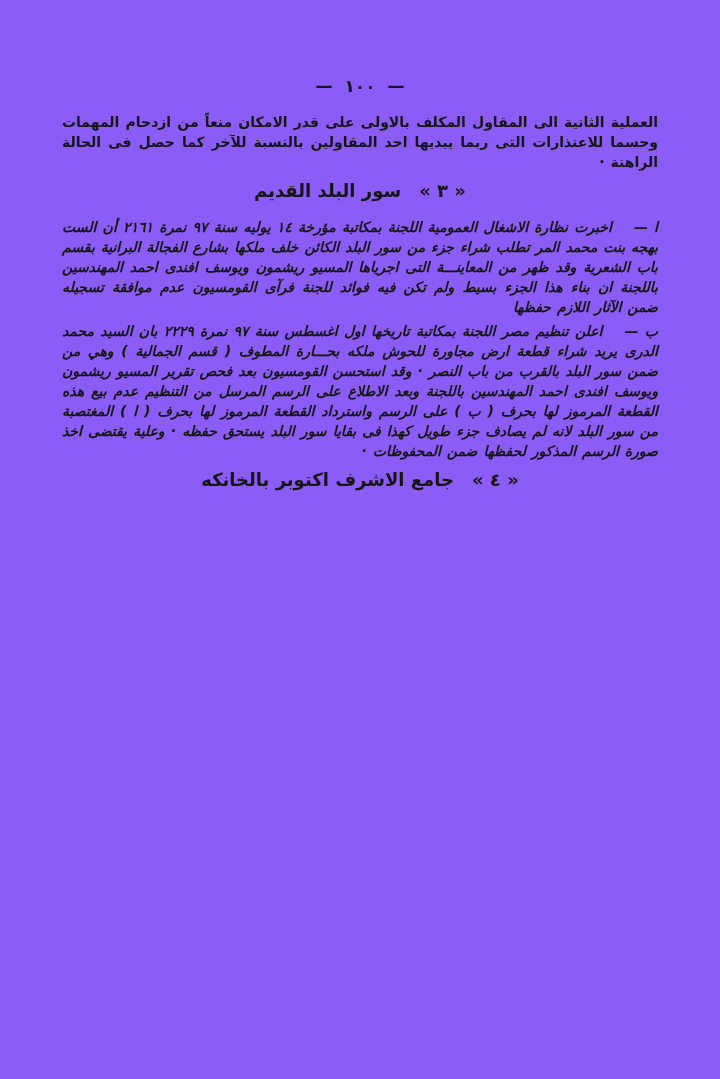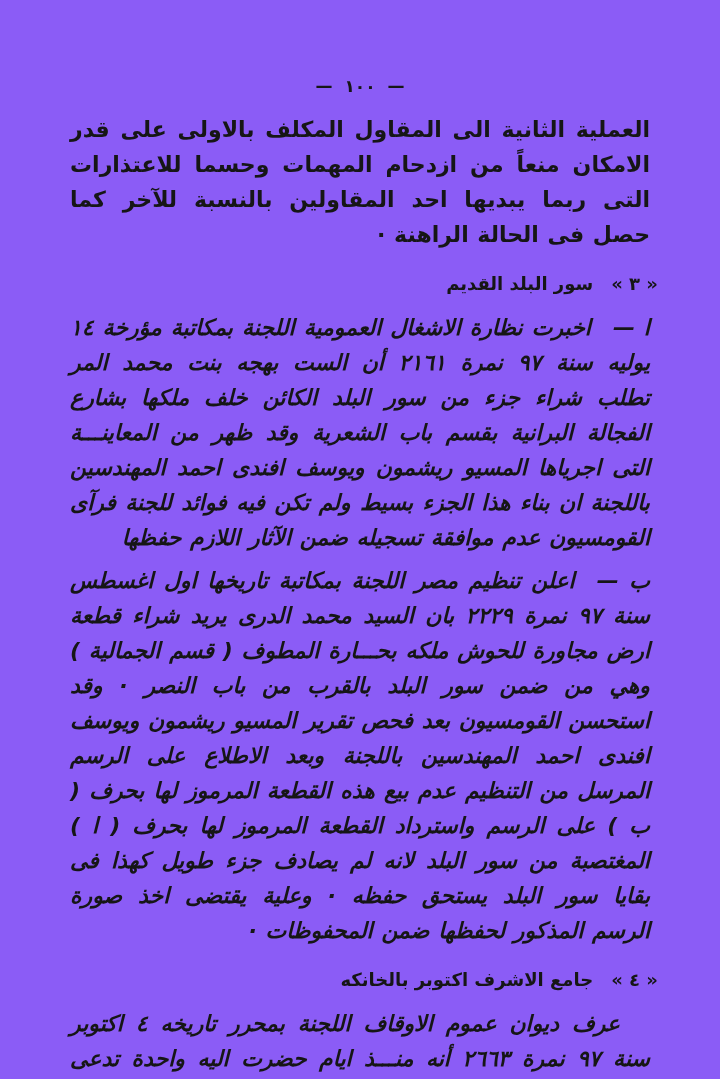--- a/index.html
+++ b/index.html
@@ -24,33 +24,33 @@
   }
   .page-number {
     text-align: center;
     font-size: 17px;
     font-weight: bold;
     letter-spacing: 1px;
     margin: 0 0 16px 0;
     word-spacing: 6px;
   }
   .para {
-    font-size: 22px;
+    font-size: 14px;
     font-weight: bold;
-    line-height: 35px;
+    line-height: 20px;
     text-align: justify;
-    margin: 8px;
+    margin: 0;
     word-spacing: 1px;
   }
   .para.intro { margin-bottom: 2px; }
   .section-heading {
-    text-align: right;
+    text-align: center;
     font-size: 18px;
     font-weight: bold;
-    margin: 16px 0 10px 0;
+    margin: 3px 0 10px 0;
     line-height: 32px;
   }
   .section-heading .marker {
     margin-left: 18px;
     letter-spacing: 1px;
   }
   .item { margin-top: 4px; font-style: italic; }
   .item-label {
     margin-left: 22px;
     white-space: nowrap;
@@ -75,17 +75,14 @@
   </p>
 
   <p class="para item">
     <span class="item-label">ب —</span><span>اعلن تنظيم مصر اللجنة بمكاتبة تاريخها اول اغسطس سنة ٩٧ نمرة ٢٢٢٩ بان السيد محمد الدرى يريد شراء قطعة ارض مجاورة للحوش ملكه بحـــارة المطوف ( قسم الجمالية ) وهي من ضمن سور البلد بالقرب من باب النصر · وقد استحسن القومسيون بعد فحص تقرير المسيو ريشمون ويوسف افندى احمد المهندسين باللجنة وبعد الاطلاع على الرسم المرسل من التنظيم عدم بيع هذه القطعة المرموز لها بحرف ( ب ) على الرسم واسترداد القطعة المرموز لها بحرف ( ا ) المغتصبة من سور البلد لانه لم يصادف جزء طويل كهذا فى بقايا سور البلد يستحق حفظه · وعلية يقتضى اخذ صورة الرسم المذكور لحفظها ضمن المحفوظات ·</span>
   </p>
 
   <h2 class="section-heading">
     <span class="marker">« ٤ »</span><span>جامع الاشرف اكتوبر بالخانكه</span>
   </h2>
 
-  <p class="para item indented">
-    <span>عرف ديوان عموم الاوقاف اللجنة بمحرر تاريخه ٤ اكتوبر سنة ٩٧ نمرة ٢٦٦٣ أنه منـــذ ايام حضرت اليه واحدة تدعى الست كاليوبى قائلة انه يوجد اثار</span>
-  </p>
 
 </div>
 
 </body></html>

